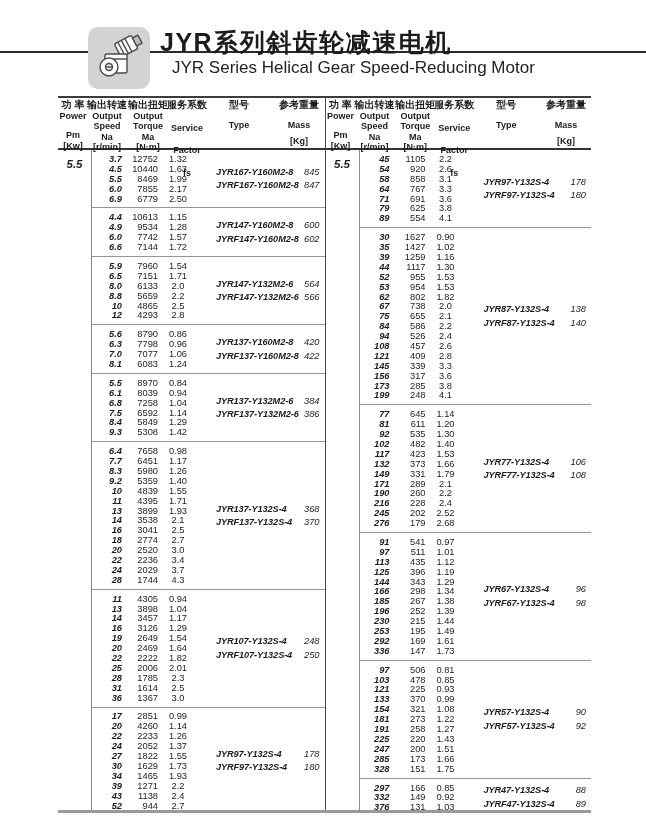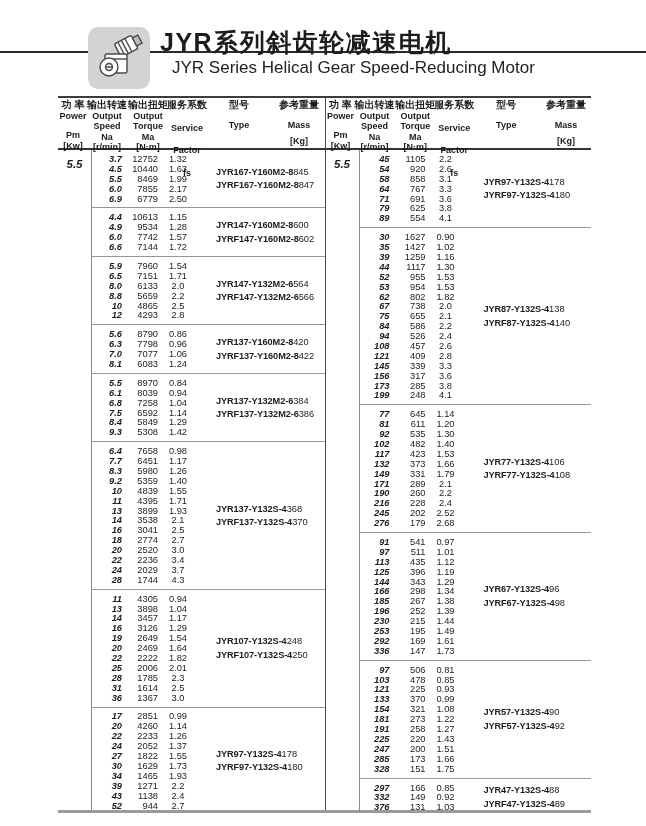--- a/index.html
+++ b/index.html
@@ -44,21 +44,21 @@
   .blocks { flex:1; display:flex; flex-direction:column; padding-top:4px; }
   .block { position:relative; }
   .row { display:flex; height:9.9px; align-items:center; font-size:9.3px; }
   .c-speed  { width:30px; text-align:right; font-weight:bold; font-style:italic; }
   .c-torque { width:36px; text-align:right; }
   .c-factor { width:40px; text-align:center; }
   .sep { height:1px; background:#979797; margin:4px 0; }
   .typebox {
     position:absolute; left:124px; right:5px; top:50%; transform:translateY(-50%);
   }
-  .typeline { display:flex; justify-content:flex-start; align-items:baseline; line-height:13.5px; }
+  .typeline { display:flex; justify-content:space-between; align-items:baseline; line-height:13.5px;font-style:italic; }
   .tname { font-weight:bold; font-size:9.2px; letter-spacing:-0.1px; white-space:nowrap; }
   .tmass { font-size:9.3px; }
 </style>
 </head>
 <body>
 
 <div class="page">
 
   <div class="title-rule"></div>
 

